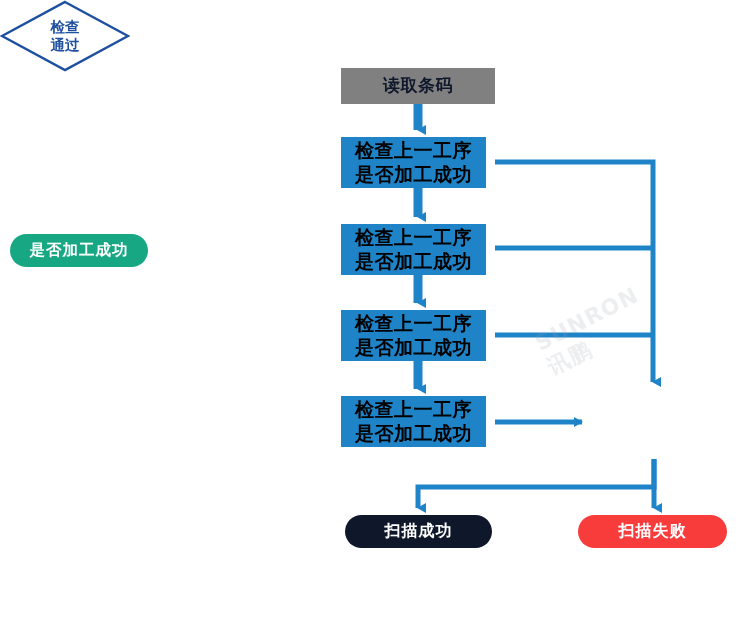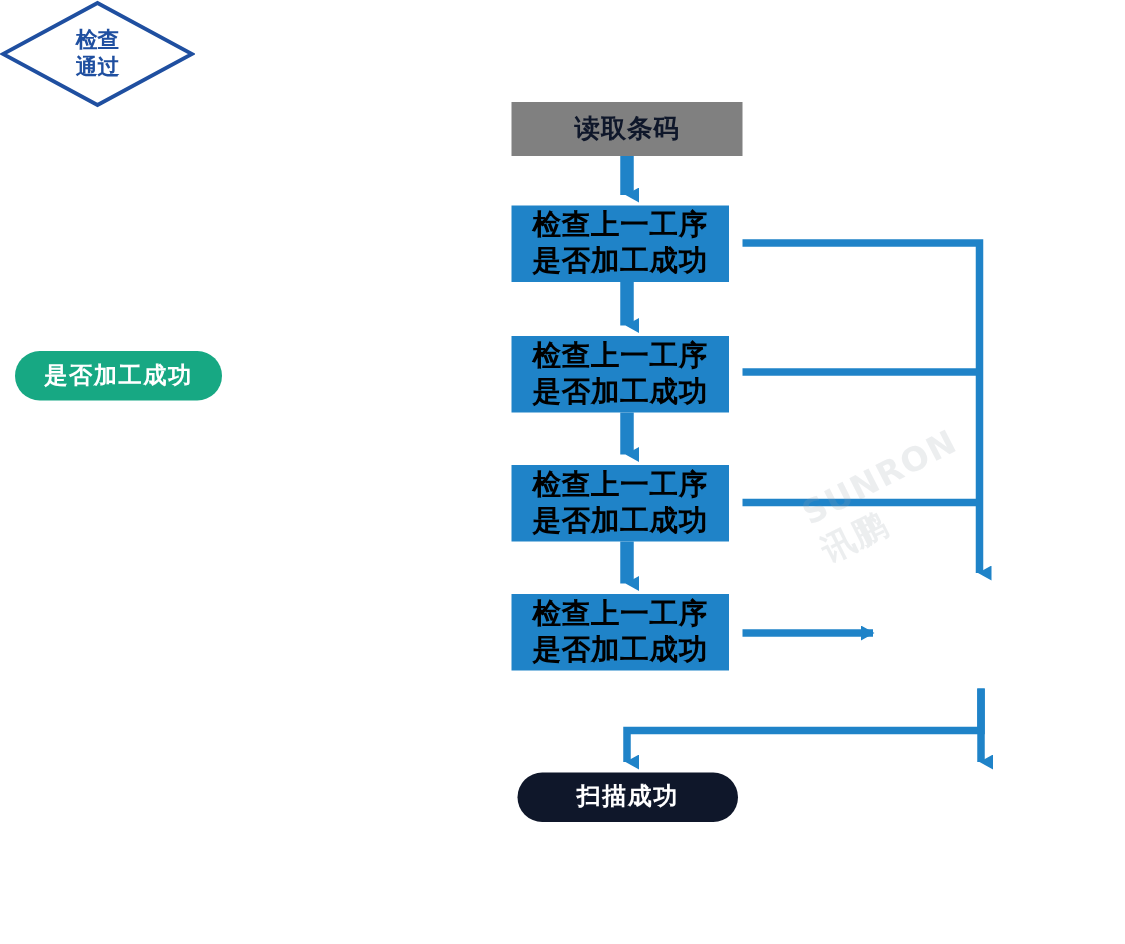--- a/index.html
+++ b/index.html
@@ -196,16 +196,17 @@
 
   <div class="node-decision">
     <svg width="130" height="72" viewBox="0 0 130 72">
       <polygon points="65,2 128,36 65,70 2,36" fill="#ffffff" stroke="#1f4fa0" stroke-width="2.5"></polygon>
     </svg>
     <div class="dlabel">检查
 通过</div>
   </div>
 
   <div class="pill pill-success">扫描成功</div>
+  <div class="pill pill-fail">扫描失败</div>
 
   <div class="watermark">SUNRON 讯鹏</div>
 
 </div>
 
 </body></html>

